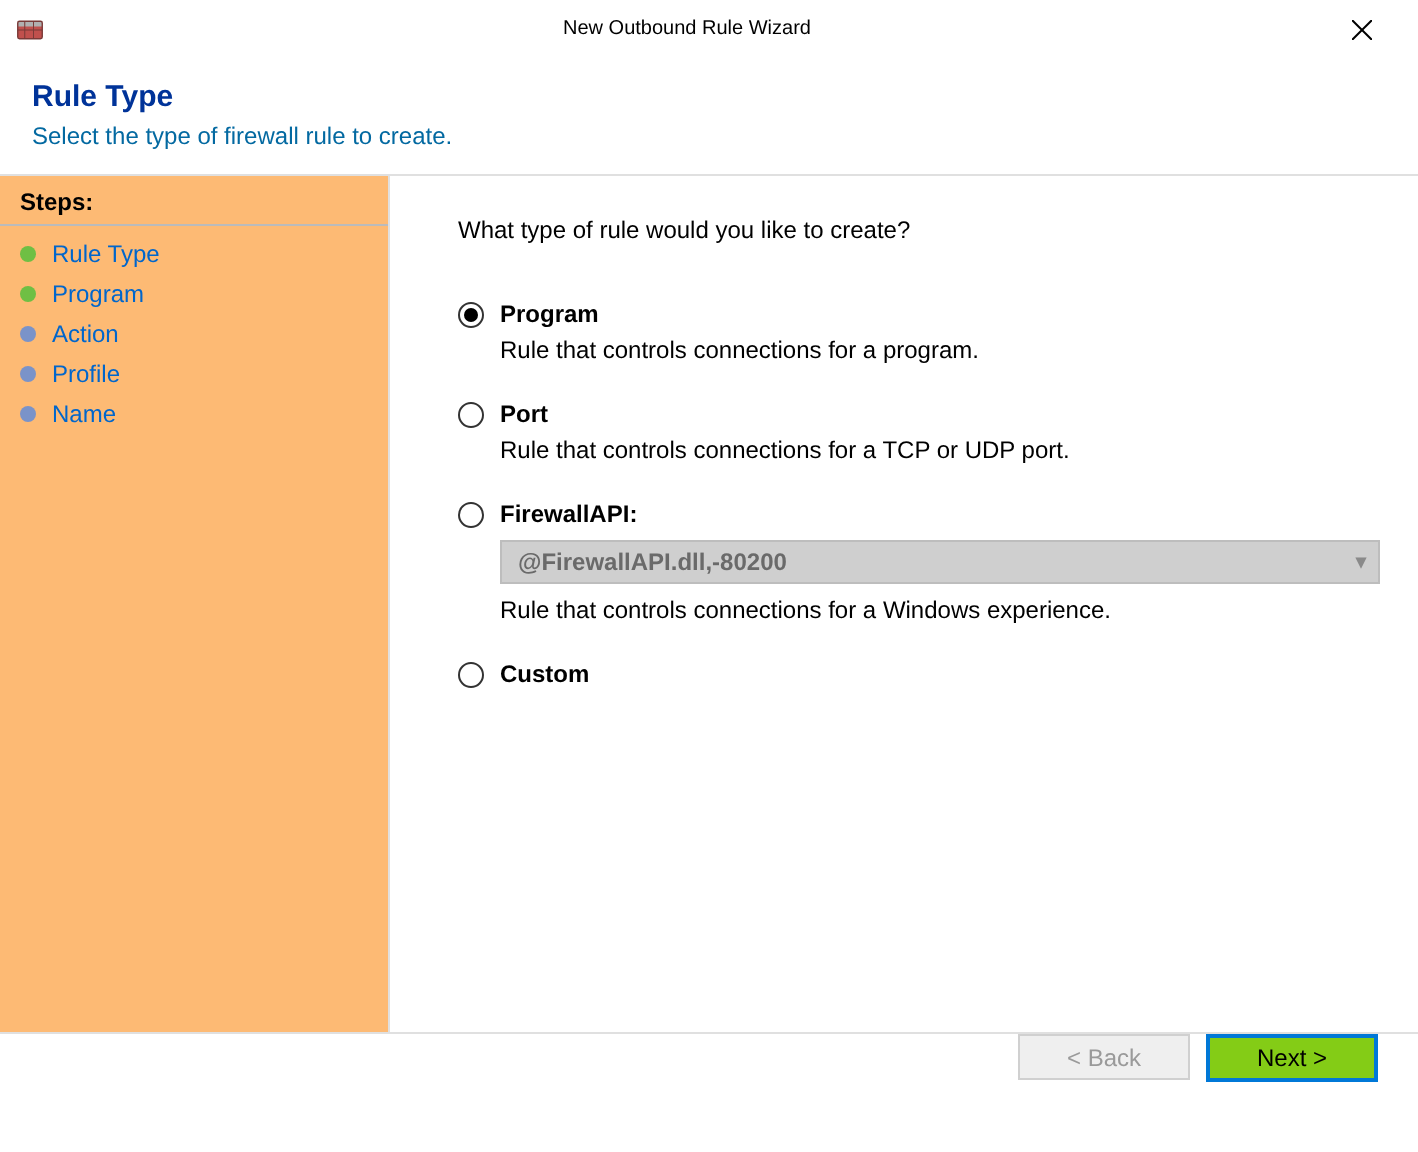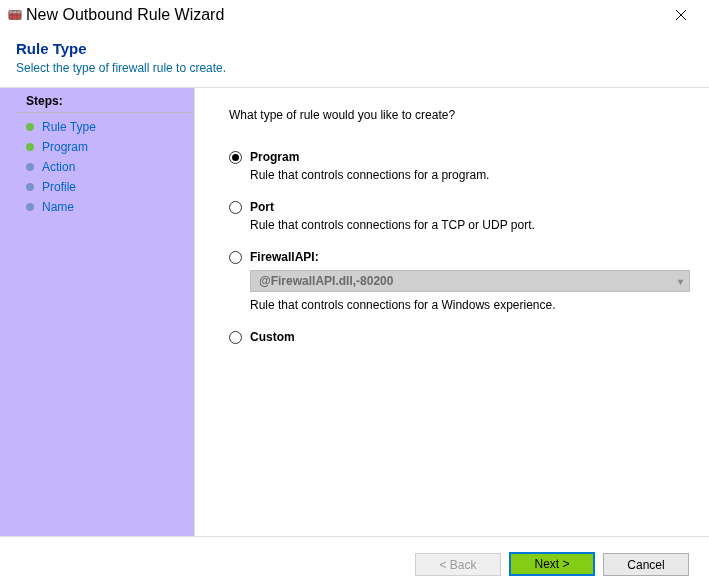--- a/index.html
+++ b/index.html
@@ -20,22 +20,23 @@
   }
   .titlebar {
     height: 30px;
     display: flex;
     align-items: center;
     padding: 0 8px;
     border-bottom: 1px solid #fff;
   }
   .titlebar .title {
     flex: 1;
-    font-size: 16px;
+    font-size: 10px;
     padding-left: 4px;
+    text-align: center;
   }
   .titlebar .close {
     width: 40px;
     height: 28px;
     display: flex;
     align-items: center;
     justify-content: center;
     font-size: 14px;
   }
   .header {
@@ -53,22 +54,22 @@
   }
   .body {
     flex: 1;
     display: flex;
     border-top: 1px solid #e0e0e0;
     min-height: 0;
   }
   .sidebar {
     width: 195px;
     border-right: 1px solid #e0e0e0;
-    padding: 4px 0 0 16px;
-    background: #c4b5fd;
+    padding: 4px 0 0 0;
+    background: #fdba74;
   }
   .sidebar-header {
     font-weight: bold;
     padding: 2px 10px 4px 10px;
     border-bottom: 1px solid #bbb;
     margin-bottom: 4px;
     font-size: 12px;
   }
   .step {
     display: flex;
@@ -153,23 +154,23 @@
   }
   .dropdown .chev {
     position: absolute;
     right: 6px;
     top: 50%;
     transform: translateY(-50%);
     color: #8a8a8a;
     font-size: 10px;
   }
   .footer {
-    height: 40px;
-    display: flex;
-    align-items: flex-end;
+    height: 60px;
+    display: flex;
+    align-items: flex-start;
     justify-content: flex-end;
     gap: 8px;
     padding-right: 20px;
     border-top: 1px solid #e0e0e0;
     background: #fff;
   }
   .btn {
     min-width: 86px;
     height: 23px;
     font-size: 12px;
@@ -283,18 +284,15 @@
     </div>
   </div>
 
   <div class="footer">
     <div class="btn disabled">
       <span>&lt; Back</span>
     </div>
     <div class="btn primary">
       <span>Next &gt;</span>
     </div>
-    <div class="btn">
-      <span>Cancel</span>
-    </div>
   </div>
 
 </div>
 
 </body></html>

